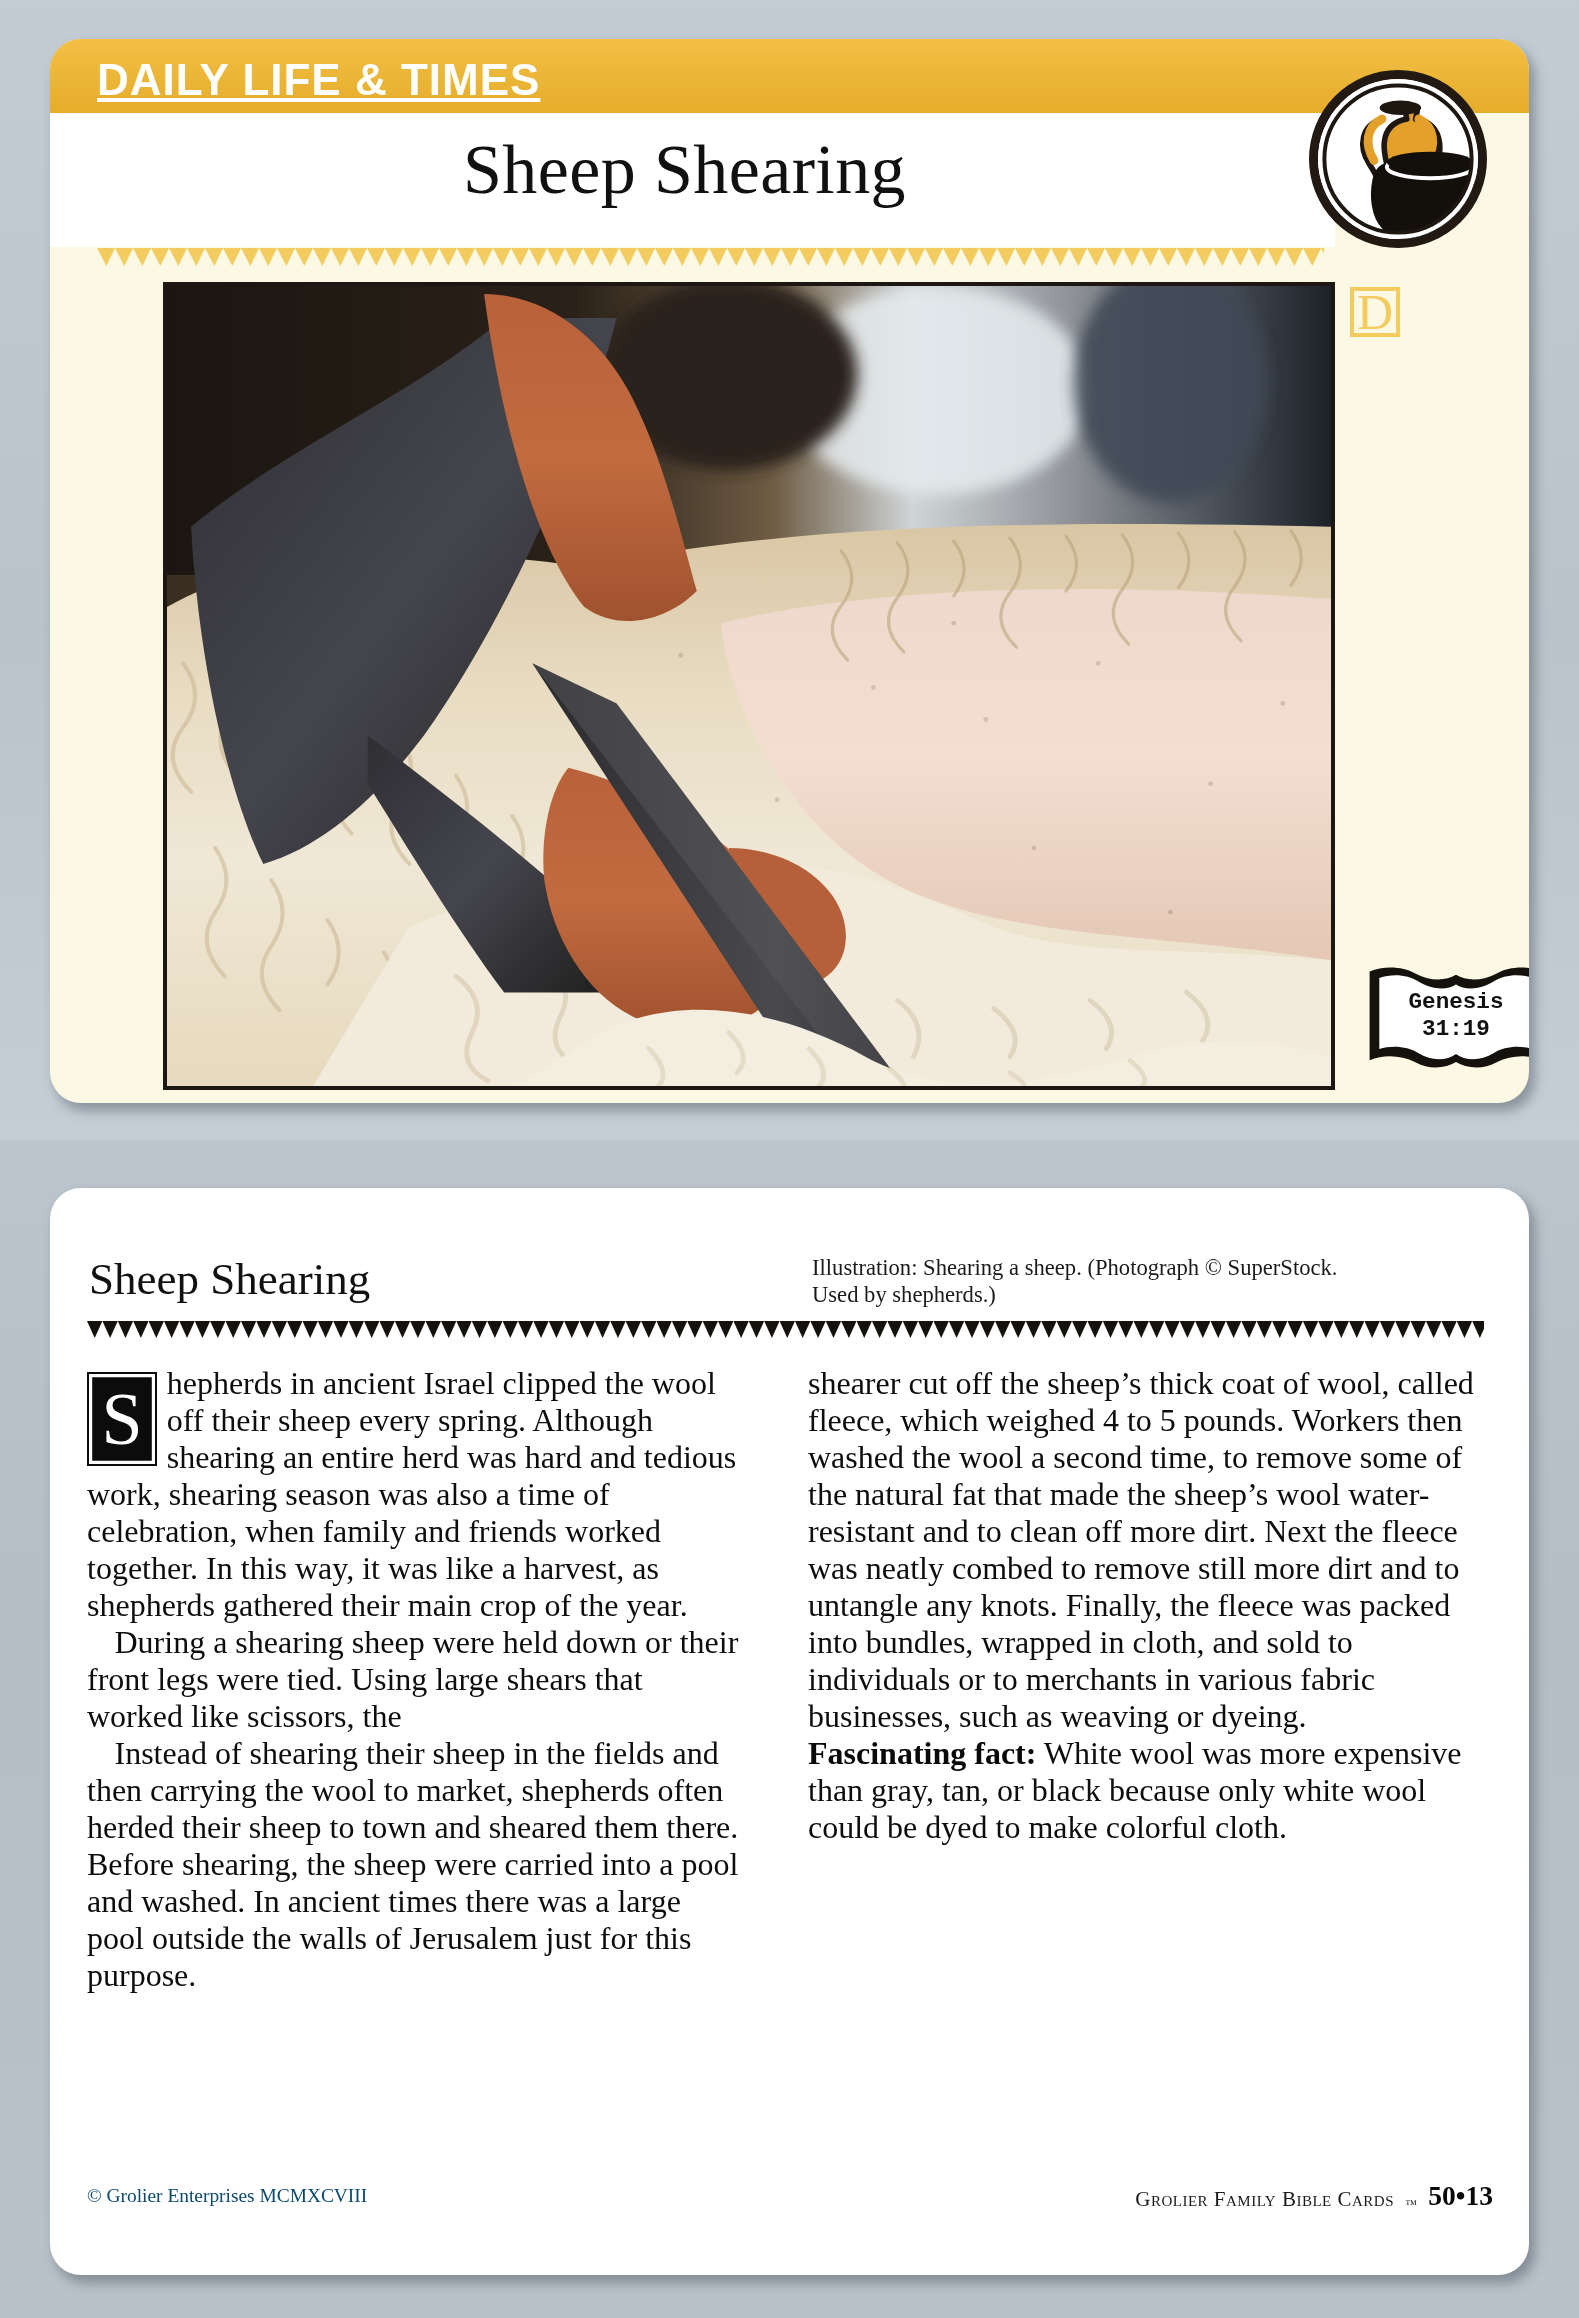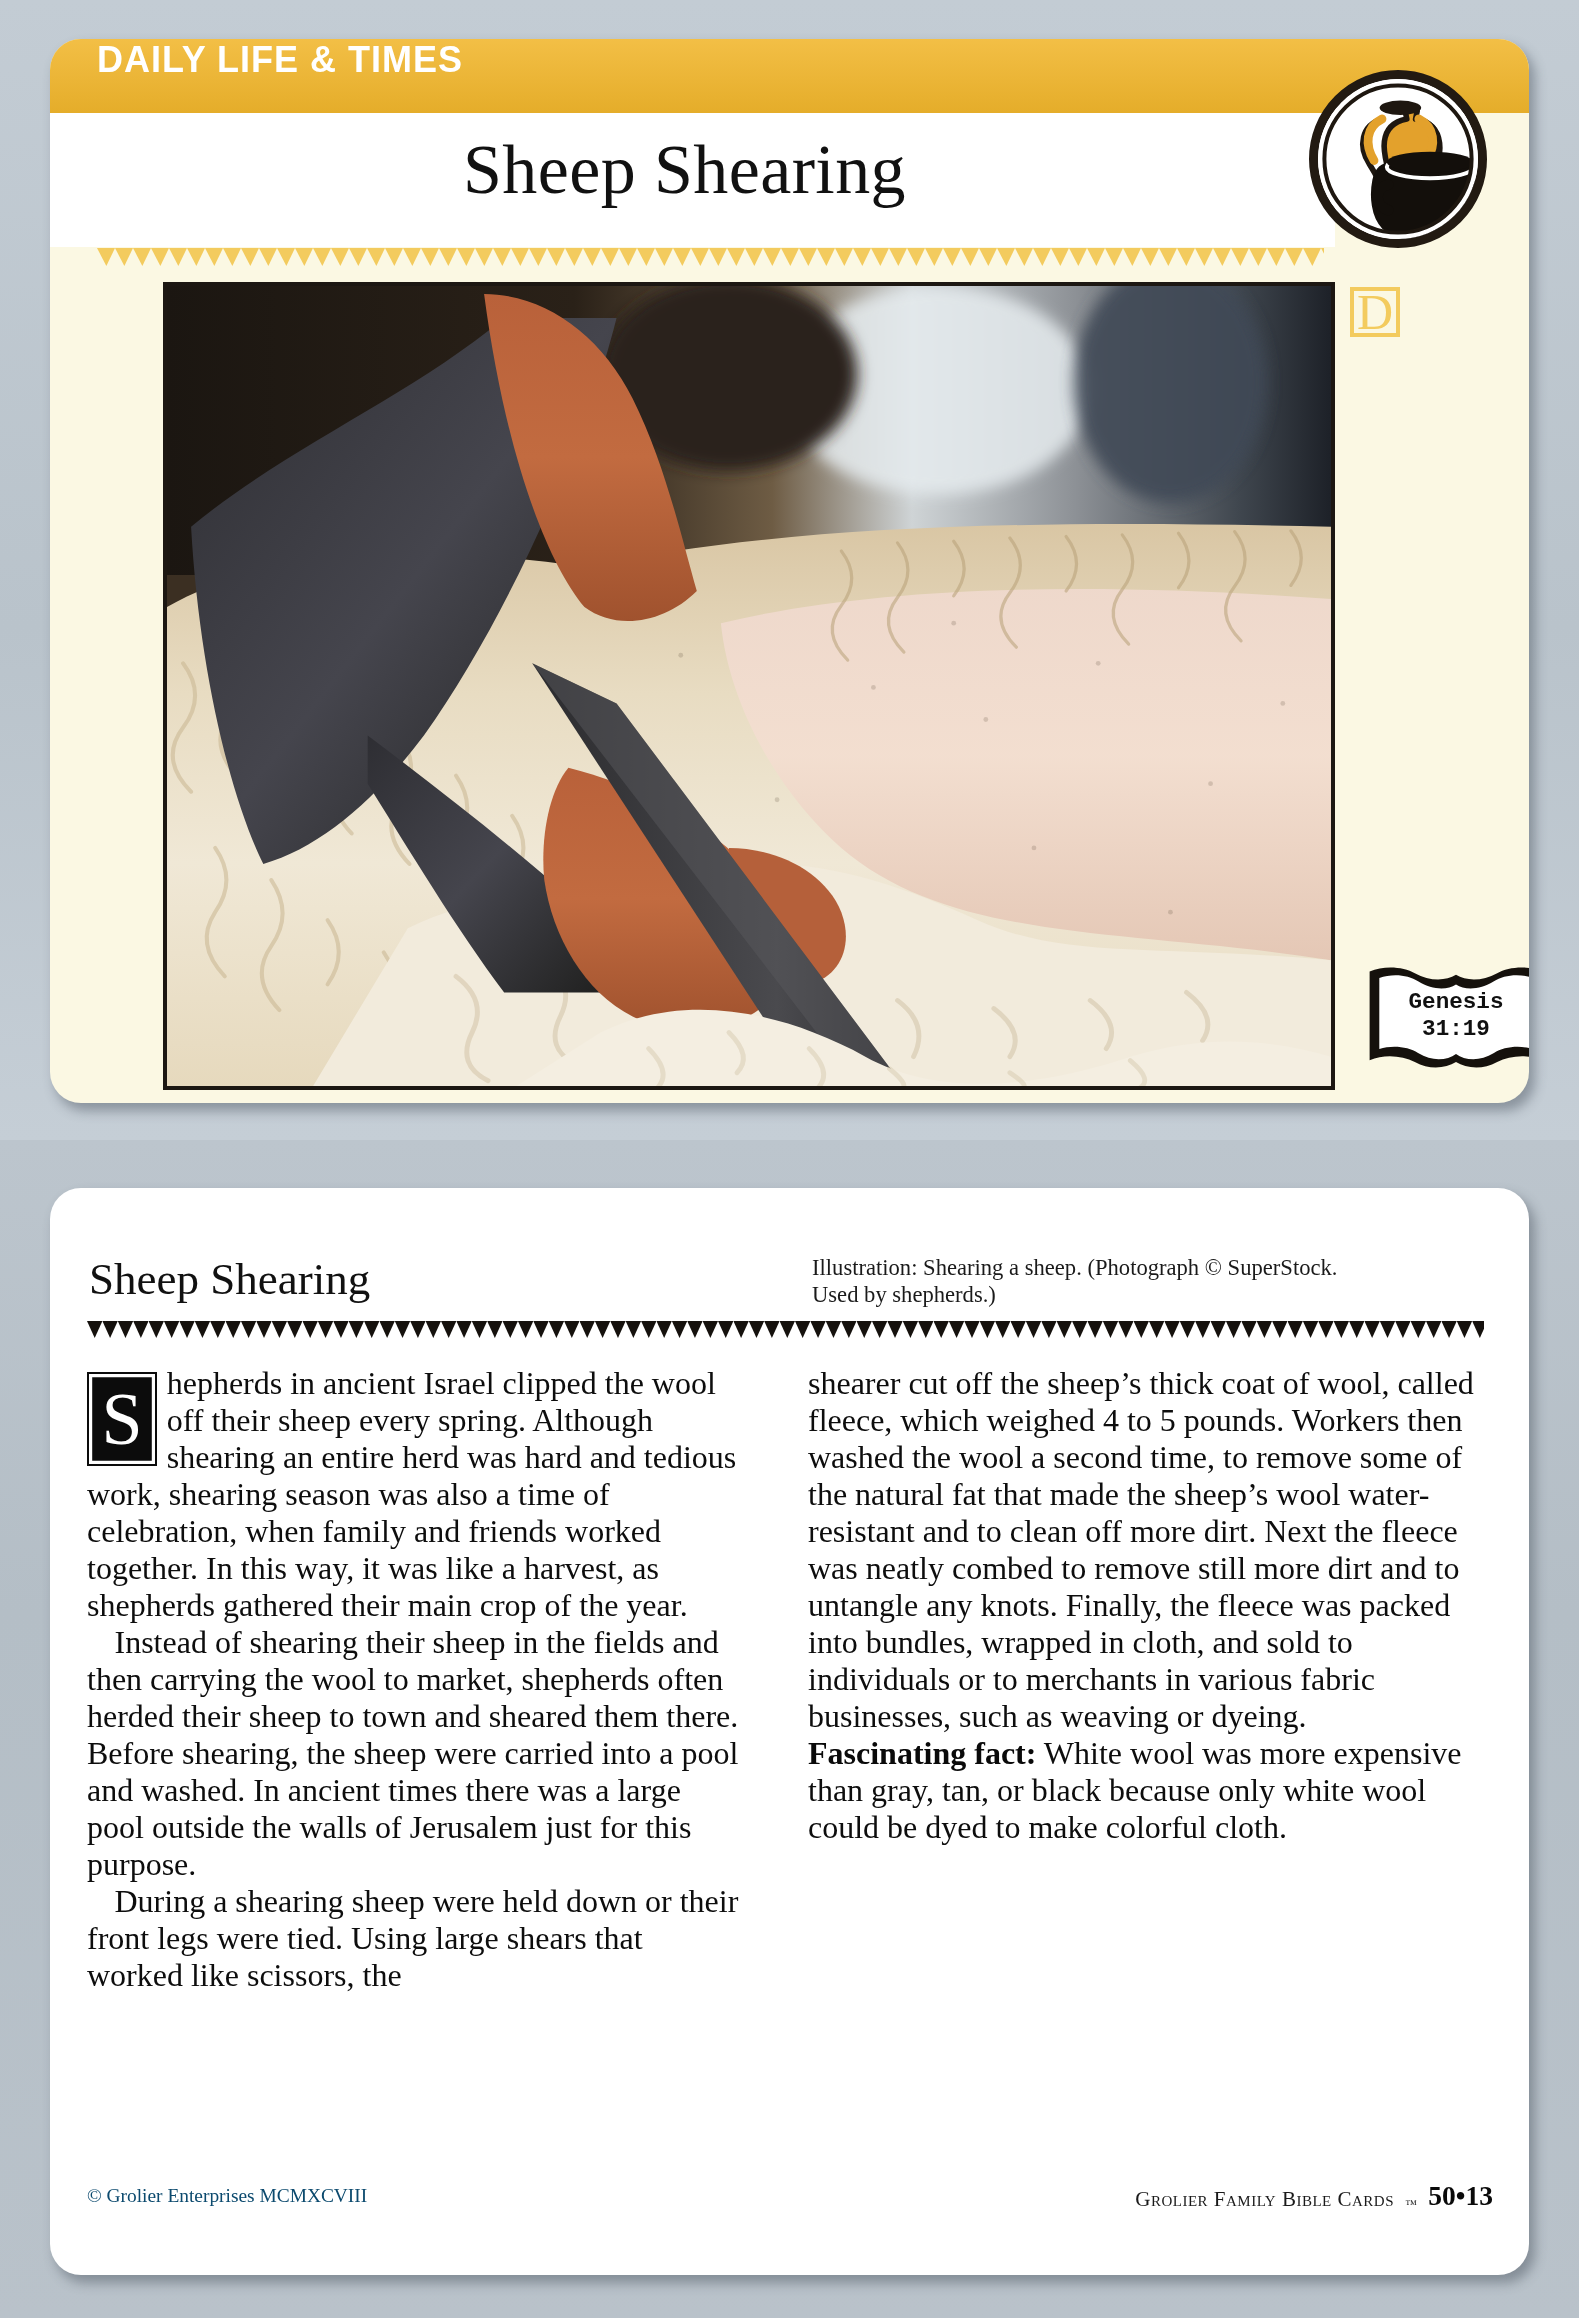--- a/index.html
+++ b/index.html
@@ -41,27 +41,28 @@
     left: 0; top: 0;
     width: 1479px; height: 74px;
     background: #f1b62c;
   }
   .front-headerband::after {
     content:""; position:absolute; left:0; top:0; right:0; bottom:0;
     background: linear-gradient(180deg, rgba(255,255,255,0.12), rgba(0,0,0,0.05));
   }
   .category-label {
     position: absolute;
-    left: 47px; top: 0;
+    left: 47px; top: 16px;
     font-family: "Liberation Sans", sans-serif;
     font-weight: bold;
-    font-size: 36px;
+    font-size: 44px;
     letter-spacing: 1px;
     color: #ffffff;
     z-index: 3;
+    text-decoration: underline;
   }
 
   .front-titleband {
     position: absolute;
     left: 0; top: 74px;
     width: 1285px; height: 134px;
     background: #ffffff;
   }
   .front-title {
     position: absolute;
@@ -655,22 +656,22 @@
     <span class="tri"></span>
     <span class="tri"></span>
     <span class="tri"></span>
     <span class="tri"></span>
   </div>
 
 <div class="col-left">
   <p class="body-p">
     <span class="dropcap-s">S</span><span>hepherds in ancient Israel clipped the wool off their sheep every spring. Although shearing an entire herd was hard and tedious work, shearing season was also a time of celebration, when family and friends worked together. In this way, it was like a harvest, as shepherds gathered their main crop of the year.</span>
   </p>
+  <p class="body-p indent">During a shearing sheep were held down or their front legs were tied. Using large shears that worked like scissors, the</p>
   <p class="body-p indent">Instead of shearing their sheep in the fields and then carrying the wool to market, shepherds often herded their sheep to town and sheared them there. Before shearing, the sheep were carried into a pool and washed. In ancient times there was a large pool outside the walls of Jerusalem just for this purpose.</p>
-  <p class="body-p indent">During a shearing sheep were held down or their front legs were tied. Using large shears that worked like scissors, the</p>
 </div>
 
 <div class="col-right">
   <p class="body-p">shearer cut off the sheep’s thick coat of wool, called fleece, which weighed 4 to 5 pounds. Workers then washed the wool a second time, to remove some of the natural fat that made the sheep’s wool water-resistant and to clean off more dirt. Next the fleece was neatly combed to remove still more dirt and to untangle any knots. Finally, the fleece was packed into bundles, wrapped in cloth, and sold to individuals or to merchants in various fabric businesses, such as weaving or dyeing.</p>
   <div class="fact-block">
     <p class="body-p">
       <span class="fact-label">Fascinating fact:</span><span id="fact-text">  White wool was more expensive than gray, tan, or black because only white wool could be dyed to make colorful cloth.</span>
     </p>
   </div>
 </div>

